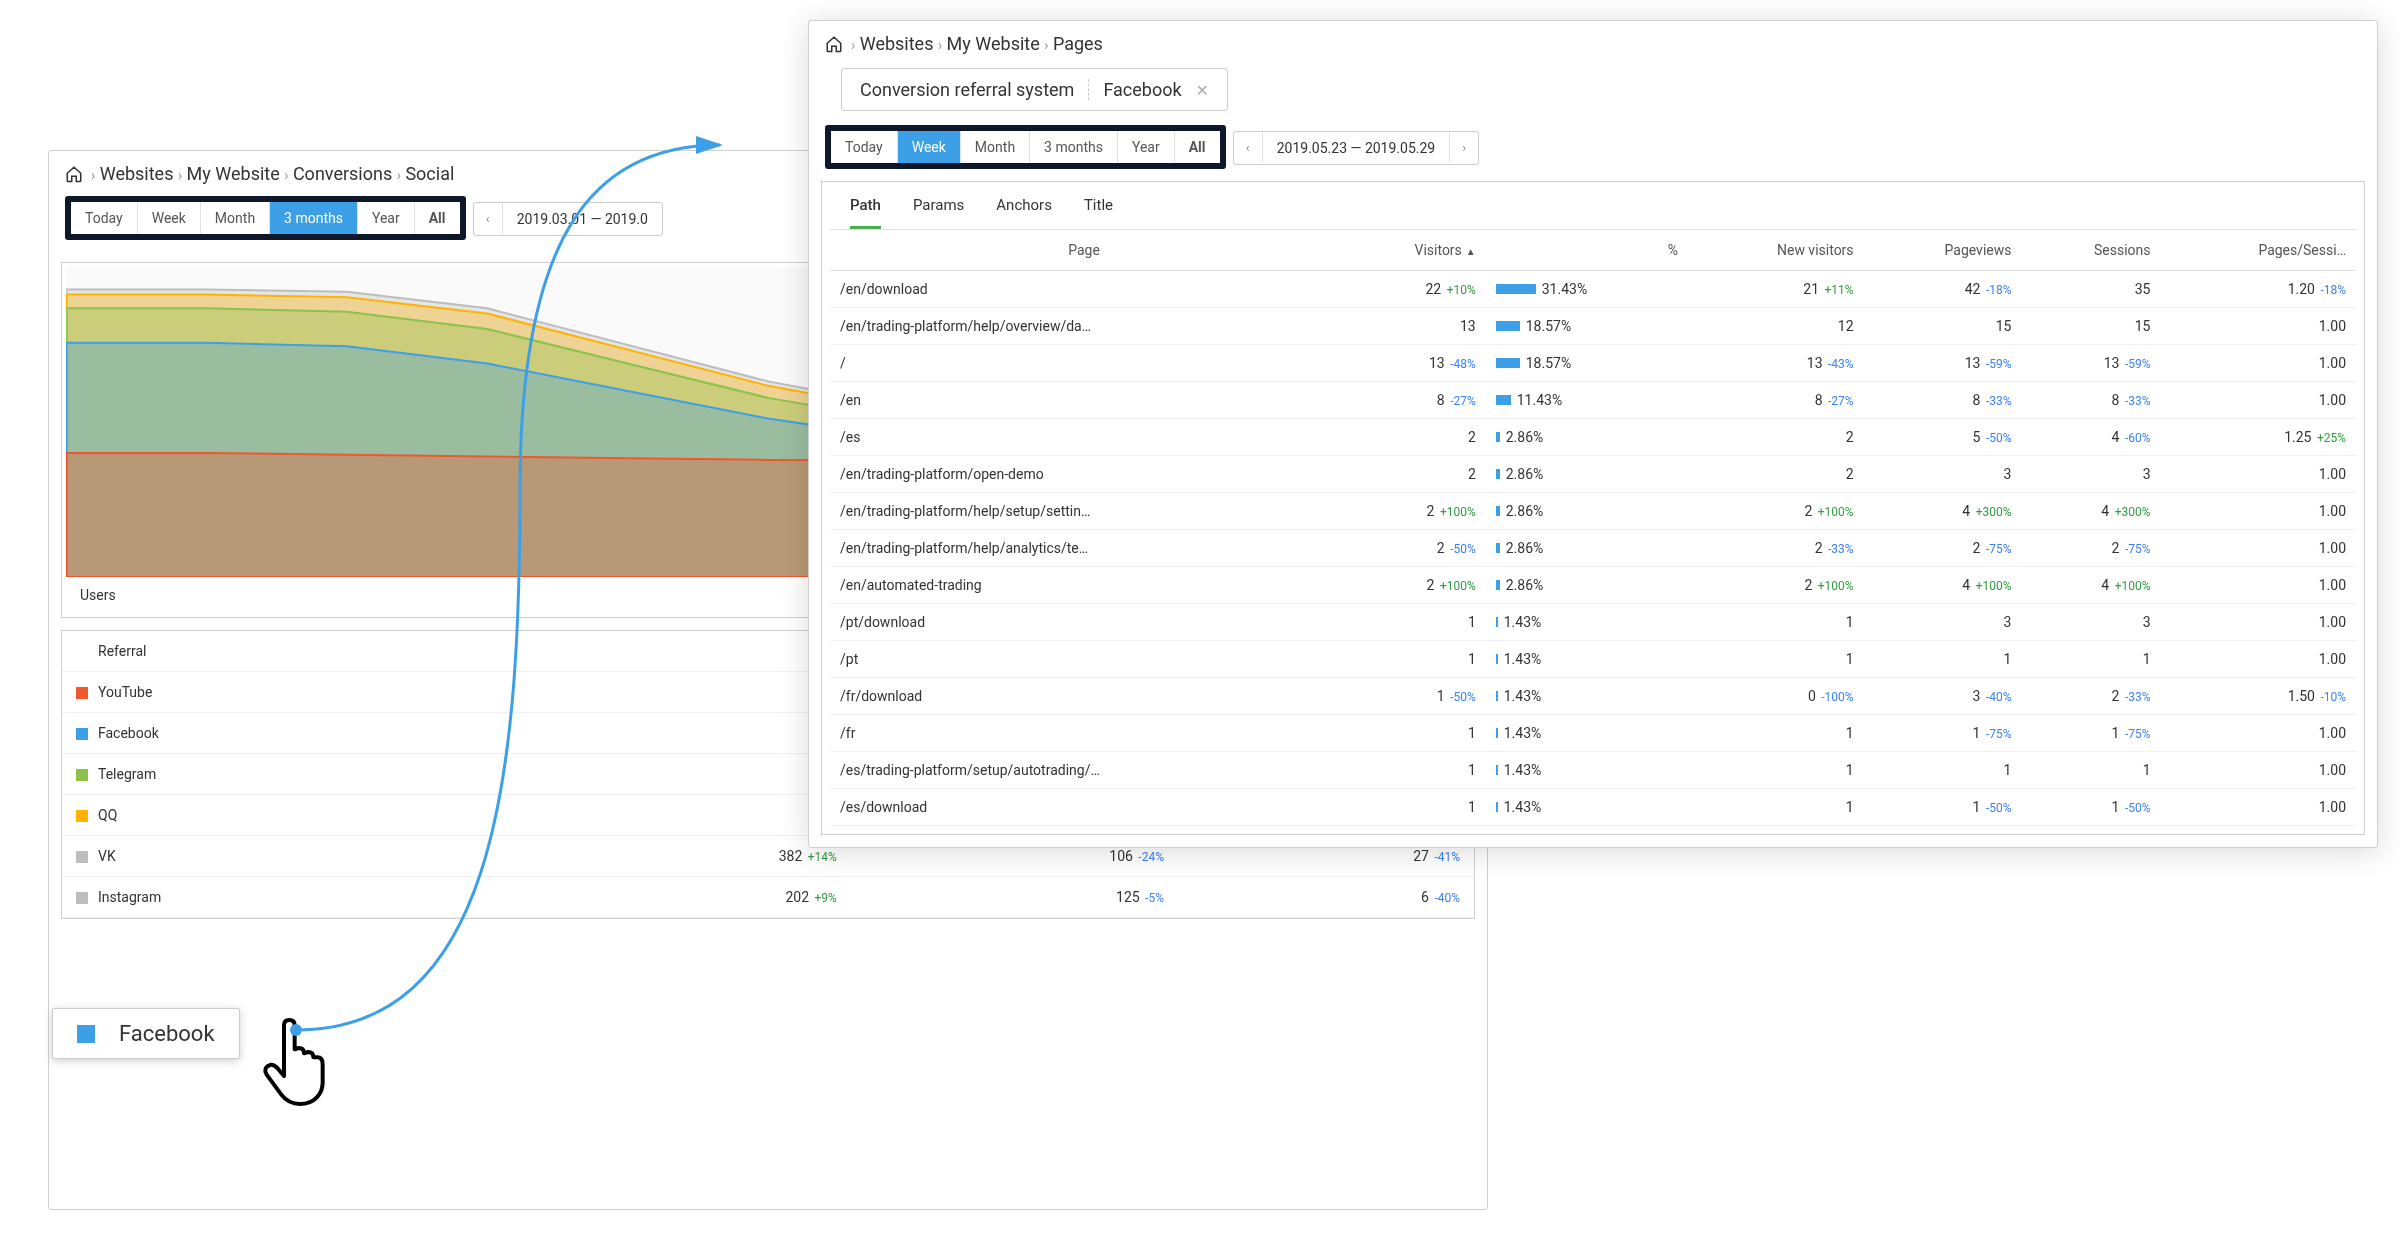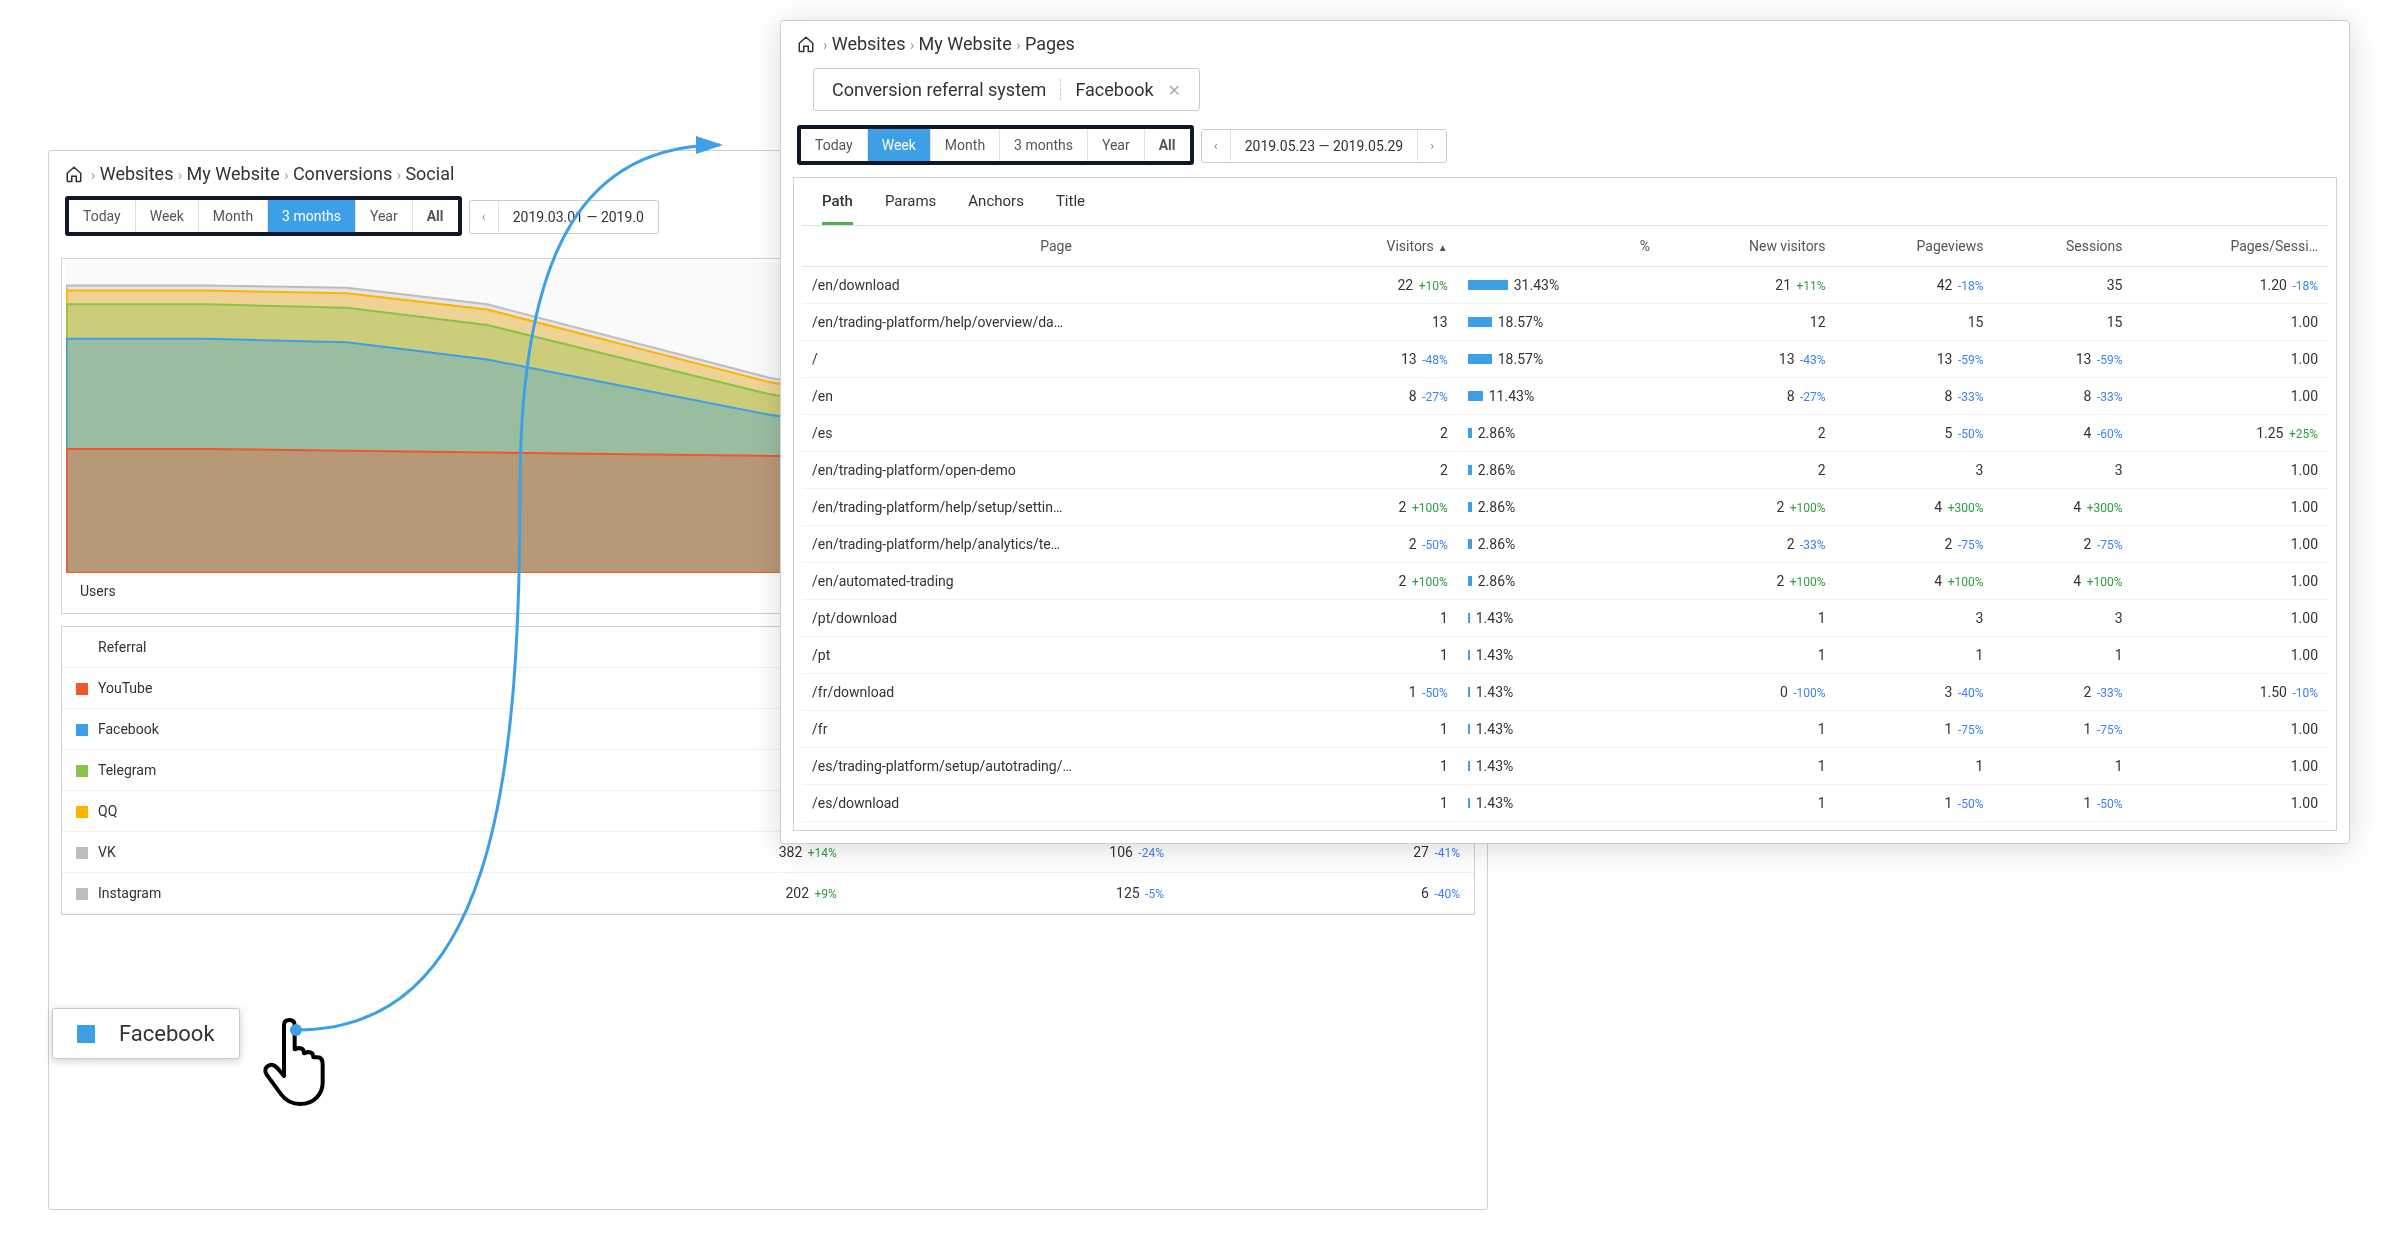--- a/index.html
+++ b/index.html
@@ -1,21 +1,21 @@
 <!DOCTYPE html>
 <html><head>
 <meta charset="utf-8">
 <style>
 * { box-sizing: border-box; margin: 0; padding: 0; }
 body { font-family: -apple-system, "Segoe UI", Roboto, Arial, sans-serif; font-size: 13px; color: #333; background: #fff; width: 2400px; height: 1256px; position: relative; transform-origin: top left; }
 .panel { position: absolute; border: 1px solid #d0d0d0; background: #fff; border-radius: 3px; }
 .breadcrumb { display: flex; align-items: center; gap: 8px; padding: 12px 16px; font-size: 18px; }
 .breadcrumb .sep { color: #999; font-size: 14px; }
 .home-ico { width: 18px; height: 18px; }
-.btn-row { display: inline-flex; border: 4px solid #0f172a; border-radius: 3px; overflow: hidden; }
+.btn-row { display: inline-flex; border: 6px solid #0f172a; border-radius: 3px; overflow: hidden; }
 .chip { padding: 8px 14px; cursor: pointer; border-right: 1px solid #e2e2e2; color: #555; background: #fff; font-size: 14px; }
 .chip:last-child { border-right: none; font-weight: bold; }
 .chip.active { background: #3da0e6; color: #fff; }
 .daterange { display: inline-flex; align-items: center; border: 1px solid #ccc; border-radius: 3px; overflow: hidden; margin-left: 4px; }
 .daterange .nav { padding: 8px 12px; color: #888; cursor: pointer; border-right: 1px solid #e2e2e2; }
 .daterange .nav:last-child { border-left: 1px solid #e2e2e2; border-right: none; }
 .daterange .range { padding: 8px 14px; font-size: 14px; }
 .filter-tag { display: inline-flex; align-items: flex-end; padding: 10px 18px; border: 1px solid #ccc; border-radius: 3px; font-size: 18px; margin-left: 16px; margin-top: 2px; margin-bottom: 8px; }
 .filter-tag .lbl { padding-right: 14px; border-right: 1px dashed #ccc; }
 .filter-tag .val { padding: 0 14px; }
@@ -121,21 +121,21 @@
             <td><span class="swatch" style="background:#bdbdbd"></span><span>Instagram</span></td>
             <td class="num">202 <span class="delta-pos">+9%</span></td>
             <td class="num">125 <span class="delta-neg">-5%</span></td>
             <td class="num">6 <span class="delta-neg">-40%</span></td>
           </tr>
         </tbody>
       </table>
   </div>
 </div>
 
-<div class="panel" style="left:780px; top:20px; width:1570px; box-shadow:0 4px 30px rgba(0,0,0,.15);">
+<div class="panel" style="left:808px; top:20px; width:1570px; box-shadow:0 4px 30px rgba(0,0,0,.15);">
   <div class="breadcrumb">
     <svg class="home-ico" viewBox="0 0 24 24" fill="none" stroke="#333" stroke-width="2">
         <path d="M3 11l9-8 9 8v10a1 1 0 0 1-1 1h-5v-7h-6v7H4a1 1 0 0 1-1-1z"></path>
       </svg>
     <span id="bc-right"><span class="sep">›</span> <span>Websites</span> <span class="sep">›</span> <span>My Website</span> <span class="sep">›</span> <span>Pages</span></span>
   </div>
   <div style="padding:0 16px 6px;">
     <span class="filter-tag">
       <span class="lbl">Conversion referral system</span>
       <span class="val">Facebook</span>

